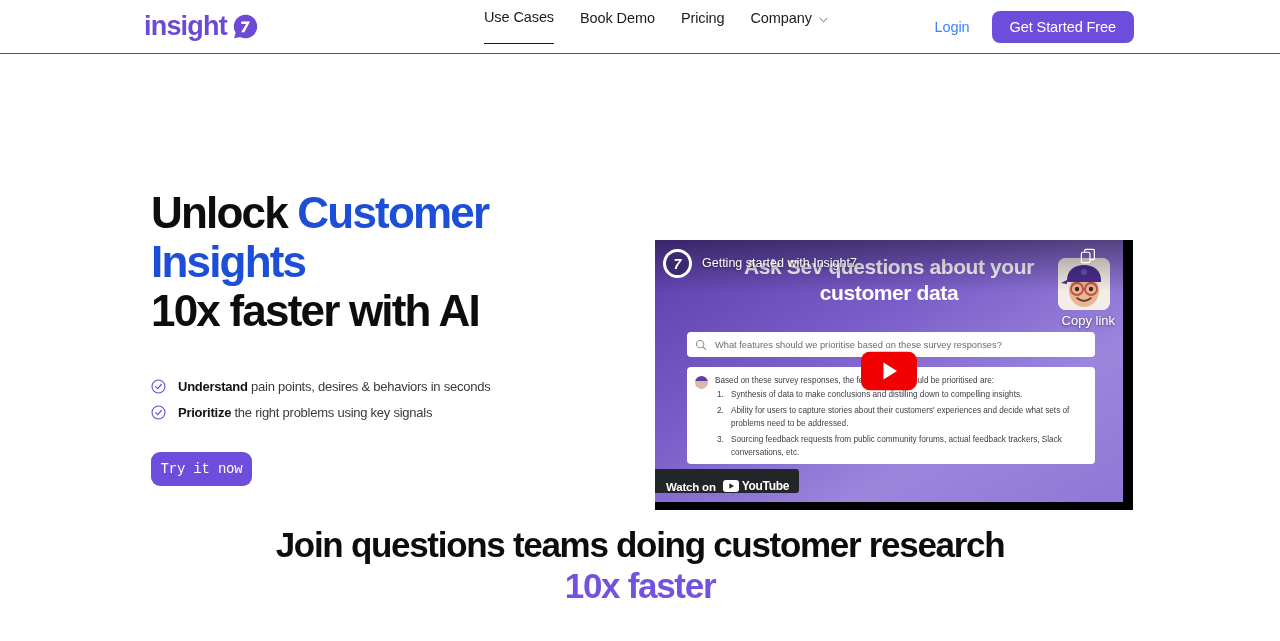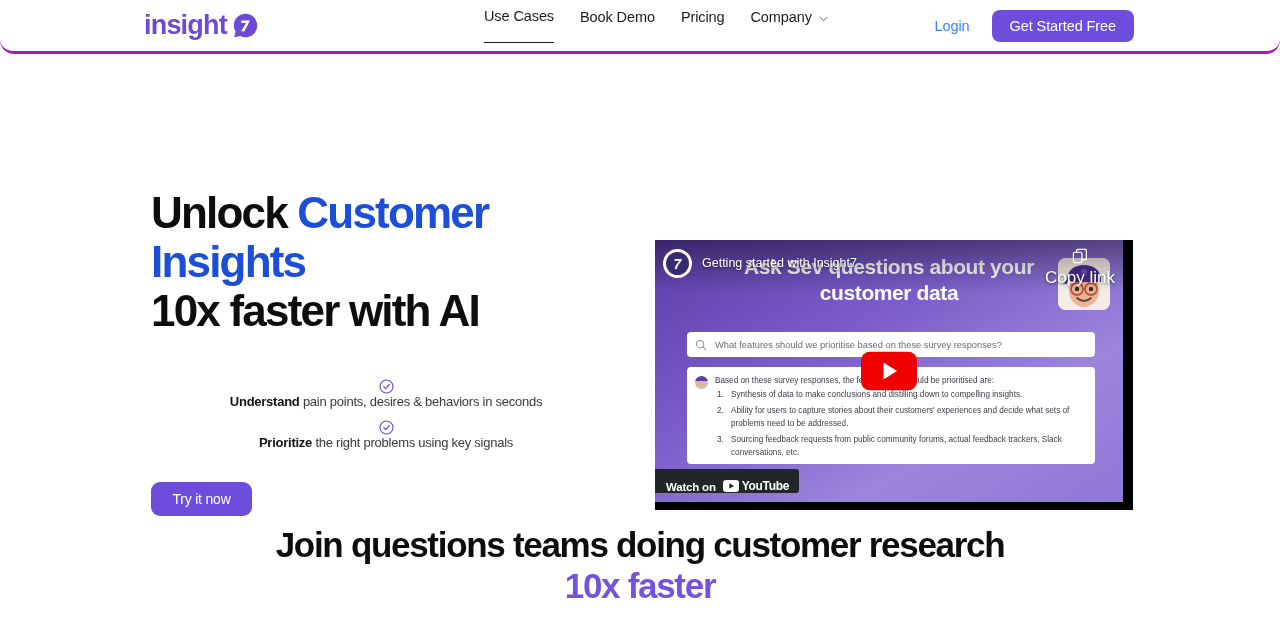--- a/index.html
+++ b/index.html
@@ -10,24 +10,23 @@
     overflow: hidden;
     color: #111111;
   }
 
   
   .header {
     height: 54px;
     width: 100%;
     display: flex;
     align-items: center;
-    border-bottom: 3px solid #a21caf;
+    border-bottom: 1px solid #a21caf;
     background: #ffffff;
     position: relative;
-    border-radius: 14px;
   }
   .logo {
     position: absolute;
     left: 144px;
     display: flex;
     align-items: center;
     gap: 6px;
     text-decoration: none;
   }
   .logo-word {
@@ -118,21 +117,21 @@
 
   .bullets {
     margin-top: 44px;
     display: flex;
     flex-direction: column;
     gap: 11px;
   }
   .bullet {
     display: flex;
     align-items: center;
-    flex-direction: column;
+    gap: 12px;
   }
   .check-icon { width: 15px; height: 15px; flex: 0 0 15px; display: block; }
   .bullet-text {
     font-size: 13px;
     color: #3a3a3a;
     letter-spacing: -0.25px;
     white-space: nowrap;
   }
   .bullet-text b { color: #121212; font-weight: 700; }
 
@@ -141,21 +140,21 @@
     display: inline-flex;
     align-items: center;
     justify-content: center;
     background: #6d4ddb;
     color: #ffffff;
     border: none;
     border-radius: 9px;
     width: 101px;
     height: 34px;
     font-size: 14px;
-    font-family: Liberation Sans, sans-serif;
+    font-family: Liberation Mono, monospace;
     font-weight: 500;
     cursor: pointer;
     letter-spacing: -0.2px;
   }
 
   
   .video-wrap {
     position: absolute;
     left: 655px;
     top: 186px;
@@ -215,23 +214,24 @@
     top: 8px;
     display: flex;
     flex-direction: column;
     align-items: center;
     gap: 3px;
     z-index: 7;
   }
   .copy-icon { width: 17px; height: 17px; display: block; }
   .copy-label {
     color: #ffffff;
-    font-size: 17px;
+    font-size: 13px;
     text-shadow: 0 1px 3px rgba(0,0,0,0.55);
     white-space: nowrap;
+    margin-top: 45px;
   }
 
   .vid-hero-text {
     position: absolute;
     top: 14px;
     left: 0; right: 0;
     text-align: center;
     color: #ffffff;
     font-size: 21px;
     font-weight: 700;

